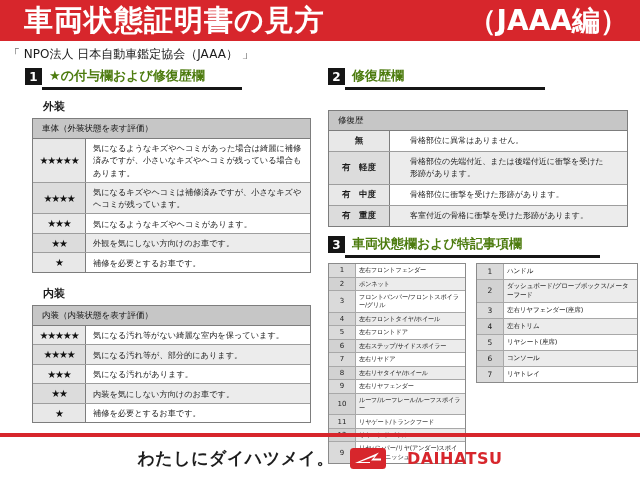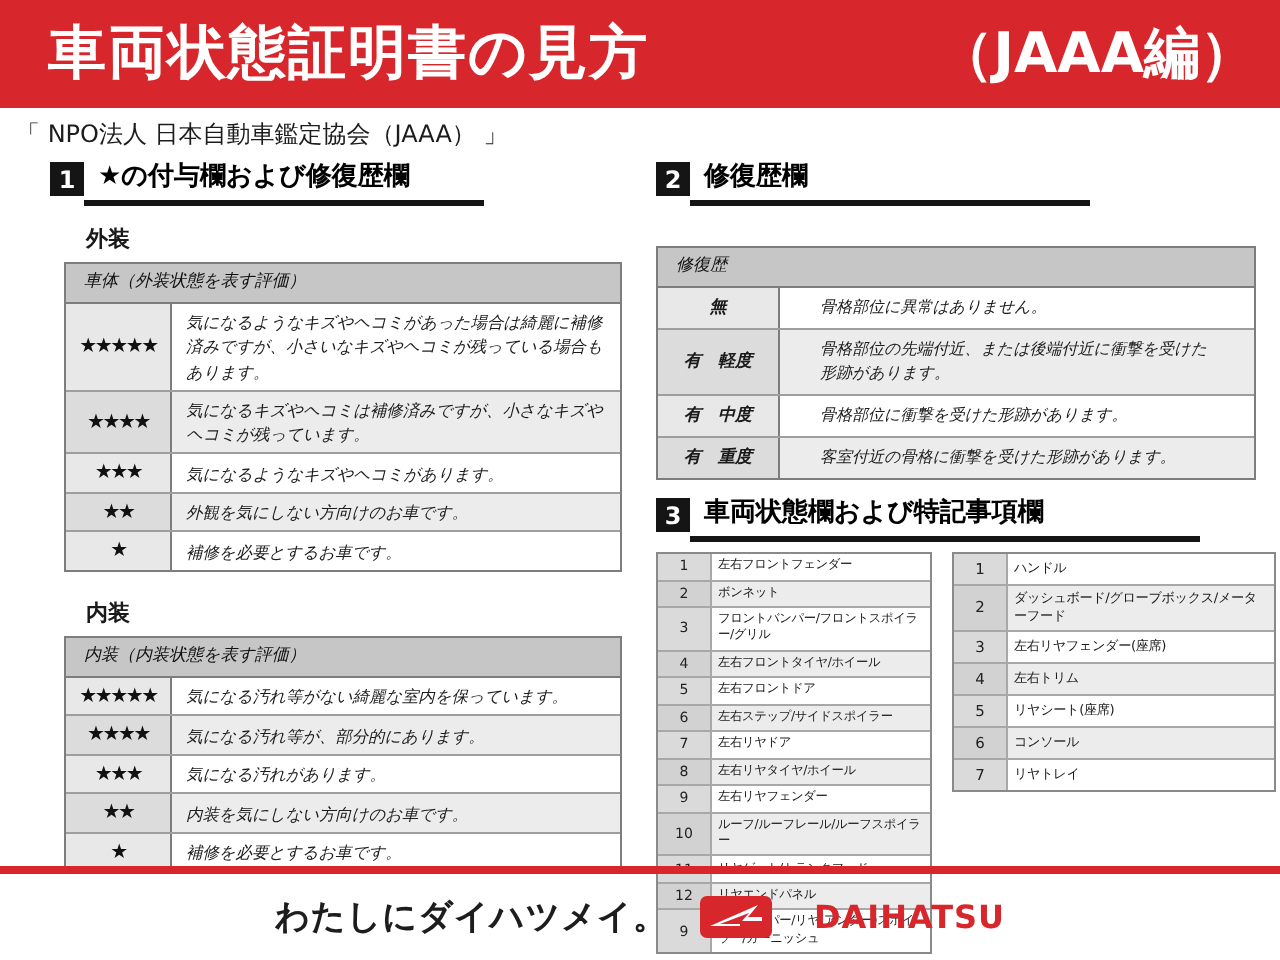--- a/index.html
+++ b/index.html
@@ -3,45 +3,45 @@
 <meta charset="utf-8">
 <style>
   html,body{margin:0;padding:0;}
   body{
     width:640px;height:480px;overflow:hidden;position:relative;
     background:#fff;color:#1a1a1a;
     font-family:"DejaVu Sans","Liberation Sans",sans-serif;
   }
   
   .banner{
-    height:54px;background:#d7262c;box-sizing:border-box;
+    height:41px;background:#d7262c;box-sizing:border-box;
     display:flex;align-items:center;justify-content:space-between;
     padding:0 12px 0 24px;
   }
   .banner-title{color:#fff;font-weight:bold;font-size:29px;letter-spacing:1px;white-space:nowrap;}
   .banner-edition{color:#fff;font-weight:bold;font-size:28px;white-space:nowrap;}
   
   .subtitle{font-size:12px;margin:5px 0 3px 8px;color:#1c1c1c;}
   
   .main{display:flex;align-items:flex-start;padding:0 7px 0 25px;box-sizing:border-box;}
   .col-left{width:287px;flex:0 0 287px;}
   .col-right{flex:1;margin-left:16px;min-width:0;}
   
   .sec-head{display:flex;align-items:flex-start;margin-top:2px;}
   .sec-num{
     flex:0 0 17px;width:17px;height:17px;background:#151515;color:#fff;
     font-weight:bold;font-size:12px;display:flex;align-items:center;justify-content:center;
   }
   .sec-title{
-    font-size:13px;font-weight:bold;color:#000000;line-height:14px;
+    font-size:13px;font-weight:bold;color:#4d7c0f;line-height:14px;
     border-bottom:3px solid #151515;padding:1px 10px 4px 7px;min-width:183px;white-space:nowrap;
   }
   .group-label{font-size:11px;font-weight:bold;margin:9px 0 4px 18px;}
   
-  .dtable{border:1px solid #7d7d7d;background:#fff;font-style:italic;}
+  .dtable{border:1px solid #7d7d7d;background:#fff;}
   .star-table{width:277px;margin-left:7px;}
   .hrow{
     background:#c6c6c6;font-size:8.5px;padding:4px 9px;line-height:11px;
     border-bottom:1px solid #7d7d7d;color:#111;
   }
   .trow{display:flex;border-bottom:1px solid #9e9e9e;}
   .trow:last-of-type{border-bottom:none;}
   div.trow:nth-of-type(even){background:#ececec;}
   .cell-key{
     flex:0 0 52px;display:flex;align-items:center;justify-content:center;

